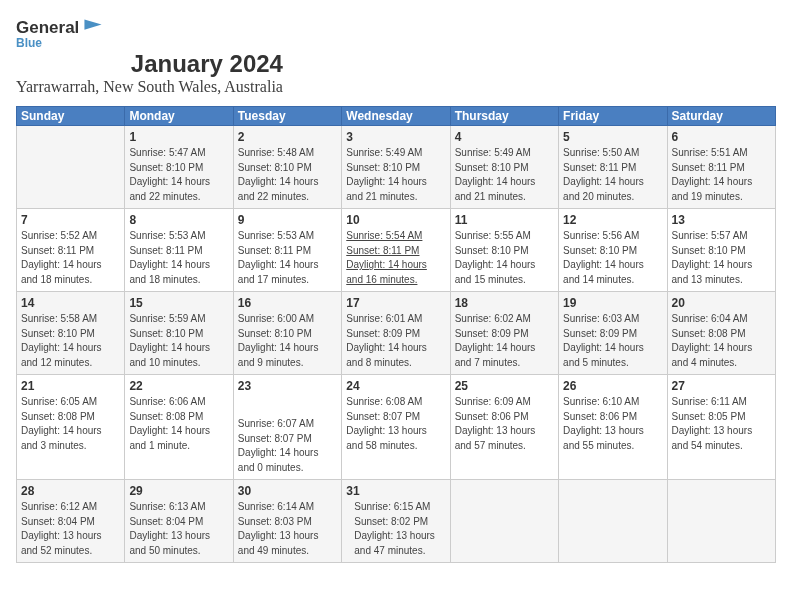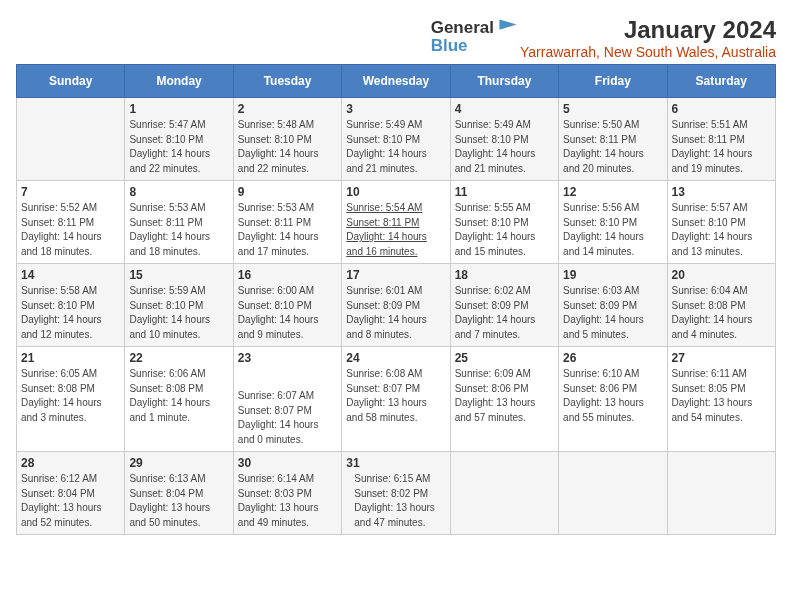--- a/index.html
+++ b/index.html
@@ -7,49 +7,51 @@
       font-family: Arial, sans-serif;
       background: #fff;
       width: 792px;
       min-height: 612px;
       padding: 16px;
     }
     .header-area {
       display: flex;
       align-items: flex-start;
       justify-content: flex-end;
-      margin-bottom: 4px;
+      margin-bottom: 10px;
+      flex-direction: column;
     }
     .logo-icon {
       width: 24px;
       height: 24px;
       margin-left: 2px;
     }
     .title-area {
       text-align: right;
     }
     .calendar-title {
       font-size: 24px;
       font-weight: bold;
       color: #333;
     }
     .calendar-subtitle {
-      font-size: 14px;
-      color: #c2410c;
+      font-size: 16px;
+      color: #404040;
+      font-family: Liberation Serif, serif;
     }
     table {
       width: 100%;
       border-collapse: collapse;
       font-size: 11px;
     }
     thead tr th {
       background-color: #4a7fc1;
       color: #fff;
-      padding: 9px 4px;
-      text-align: center;
+      padding: 2px 4px;
+      text-align: left;
       font-size: 12px;
       font-weight: bold;
       border: 1px solid #3a6aaa;
       margin-left: 21px;
     }
     tbody tr td {
       border: 1px solid #ccc;
       padding: 4px;
       vertical-align: top;
       width: 108px;
@@ -86,21 +88,21 @@
 <body>
 
 <div class="header-area">
   <div class="logo-wrapper">
     <div class="logo-line1">
       <span style="font-size:17px;font-weight:bold;color:#333;">General</span>
       <svg class="logo-icon" viewBox="0 0 28 24" xmlns="http://www.w3.org/2000/svg">
         <polygon points="4,2 24,8 4,14" fill="#4a90c4"></polygon>
       </svg>
     </div>
-    <span style="font-size:17px;font-weight:bold;color:#4a90c4;margin-top:-4px;">Blue</span>
+    <span style="font-size:12px;font-weight:bold;color:#4a90c4;margin-top:-4px;">Blue</span>
   </div>
   <div class="title-area">
     <div class="calendar-title">January 2024</div>
     <div class="calendar-subtitle">Yarrawarrah, New South Wales, Australia</div>
   </div>
 </div>
 
 <table>
   <thead>
     <tr>

